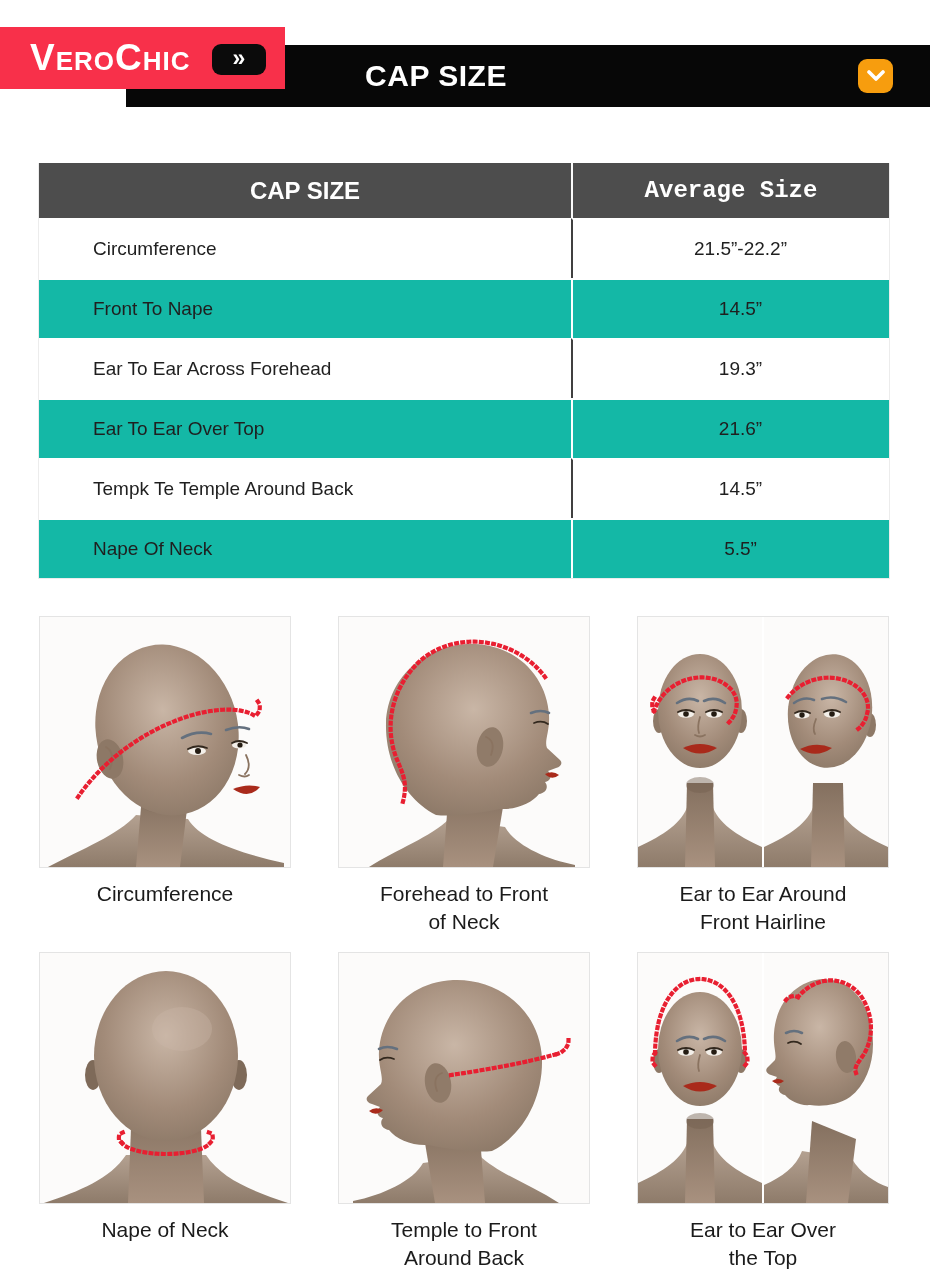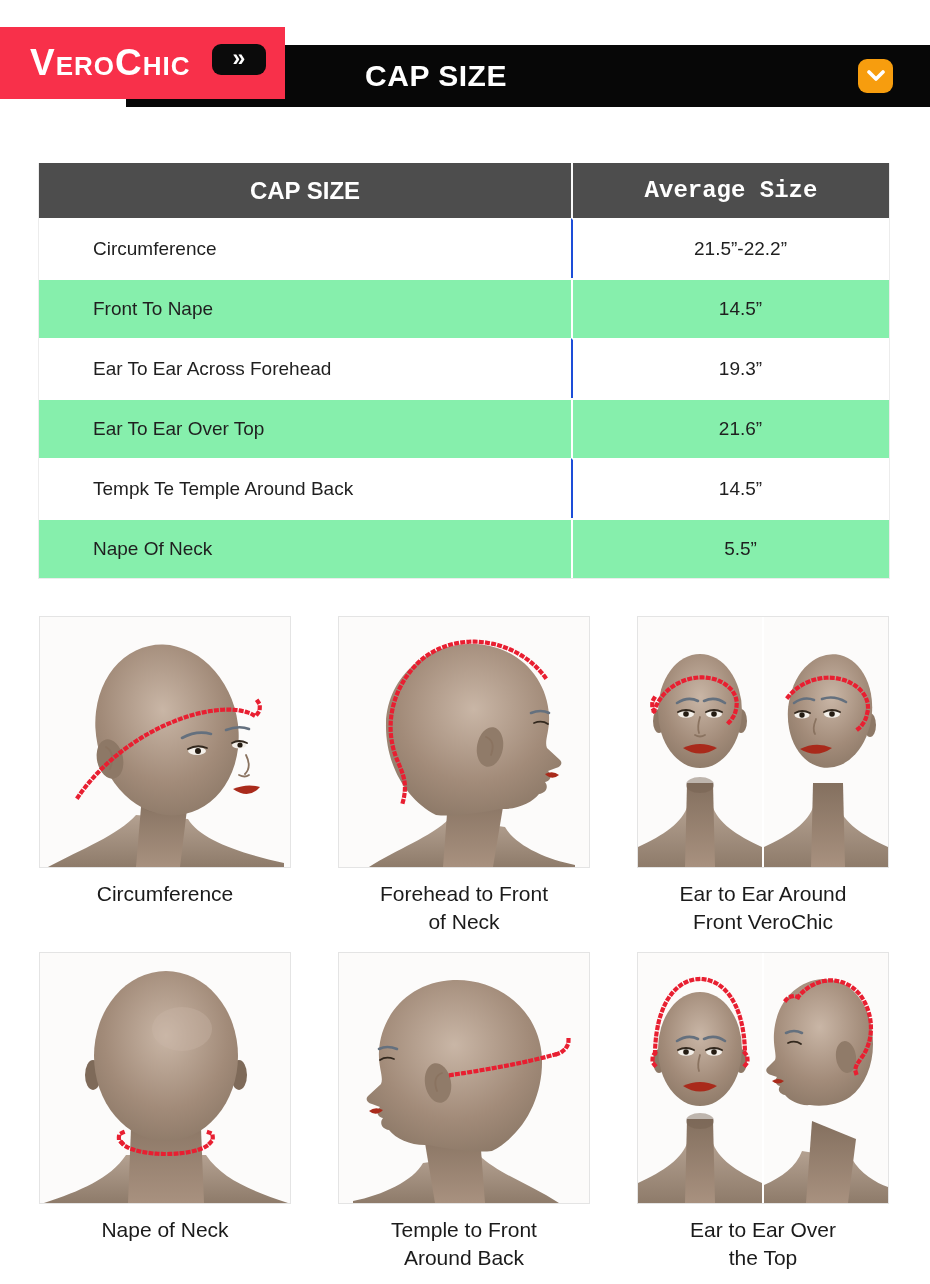--- a/index.html
+++ b/index.html
@@ -3,38 +3,38 @@
 <meta charset="utf-8">
 <style>
   html,body { margin:0; padding:0; background:#ffffff; }
   body { width:930px; min-height:1284px; font-family:"Liberation Sans", sans-serif; color:#1f1f1f; position:relative; }
 
   
   .masthead { position:relative; height:107px; }
   .black-bar { position:absolute; left:126px; top:45px; width:804px; height:62px; background:#070707; }
   .banner-title { position:absolute; left:126px; top:45px; width:620px; height:62px; line-height:62px;
                   text-align:center; color:#ffffff; font-size:30px; font-weight:700; letter-spacing:.5px; }
-  .logo { position:absolute; left:0; top:27px; width:285px; height:72px; background:#f8304a;
+  .logo { position:absolute; left:0; top:27px; width:285px; height:62px; background:#f8304a;
           display:flex; align-items:center; padding-left:30px; box-sizing:border-box; }
   .logo-text { color:#ffffff; font-variant:small-caps; font-weight:700; font-size:37px; letter-spacing:1px; }
   .badge { position:absolute; left:212px; top:44px; width:54px; height:31px; background:#0b0b0b;
            border-radius:9px; color:#ffffff; text-align:center; line-height:29px; font-size:23px; font-weight:700; }
   .dropdown-btn { position:absolute; left:858px; top:59px; width:35px; height:34px; background:#f79d0e;
                   border:none; border-radius:9px; display:flex; align-items:center; justify-content:center; cursor:pointer; padding:0; }
 
   
   .cap-table { width:852px; margin:56px 0 0 38px; border-collapse:separate; border-spacing:0;
                border:1px solid #ececec; border-top:none; }
   .cap-table th { background:#4d4d4d; color:#ffffff; font-size:24px; font-weight:700; height:55px; padding:0; }
   .cap-table th.c1 { width:532px; }
   .cap-table th.c2 { border-left:2px solid #fbfbfb;font-family:Liberation Mono, monospace; }
   .cap-table td { height:58px; font-size:19px; color:#1f1f1f; border-top:2px solid #ffffff; background:#ffffff; padding:0; }
   .cap-table td.label { padding-left:54px; text-align:left; }
-  .cap-table td.value { text-align:center; border-left:2px solid #1d4ed8;padding-left:19px; }
-  .cap-table tr.alt td { background:#86efac; }
+  .cap-table td.value { text-align:center; border-left:2px solid #404040;padding-left:19px; }
+  .cap-table tr.alt td { background:#14b8a6; }
   .cap-table tr.alt td.value { border-left-color:#ffffff; }
 
   
   .gallery { display:grid; grid-template-columns:repeat(3,252px); column-gap:47px; row-gap:16px; margin:37px 39px 0 39px; }
   .cell { margin:0; }
   .imgbox { width:252px; height:252px; border:1px solid #e4e4e4; box-sizing:border-box; background:#ffffff; display:flex; overflow:hidden; }
   .imgbox svg { display:block; background:#fcfbfa; }
   .imgbox.single svg { width:250px; height:250px; }
   .imgbox.pair svg { width:124px; height:250px; }
   .imgbox.pair .sub1 { border-right:2px solid #ffffff; }
@@ -204,21 +204,21 @@
         <ellipse cx="68" cy="97" rx="8" ry="3.8" fill="#f3efe9"></ellipse>
           <circle cx="68" cy="97" r="2.8" fill="#241c13"></circle>
         <path class="lash" d="M60,95 Q68,91 76,95"></path>
         <path class="shade" d="M52,102 Q48,112 51,117"></path>
         <path d="M36,132 Q52,124 68,131 Q52,142 36,132 Z" fill="#a92a1b"></path>
         <path class="dots" d="M24,80 C42,58 74,55 93,70 C102,77 106,87 103,97 C102,103 98,109 94,112"></path>
       </svg>
     </div>
     <figcaption class="caption">
       <div>Ear to Ear Around</div>
-      <div>Front VeroChic</div>
+      <div>Front Hairline</div>
     </figcaption>
   </figure>
 
   <figure class="cell">
     <div class="imgbox single">
       <svg viewBox="0 0 250 250">
         <path d="M4,250 C40,238 70,226 86,202 L166,202 C182,226 212,238 248,250 L4,250 Z" fill="url(#gBust)"></path>
         <path d="M88,250 L92,150 L160,150 L164,250 Z" fill="url(#gNeck)"></path>
         <ellipse cx="53" cy="122" rx="8" ry="15" fill="#7e6a59"></ellipse>
           <ellipse cx="199" cy="122" rx="8" ry="15" fill="#7e6a59"></ellipse>

